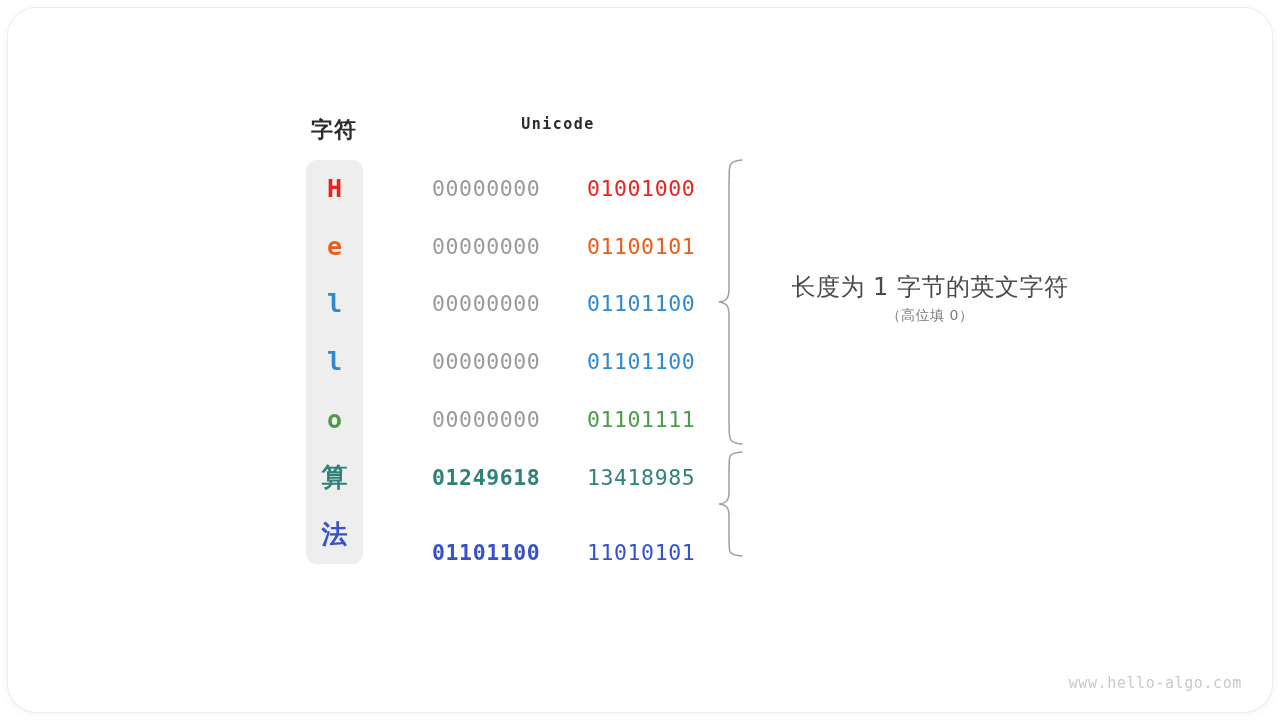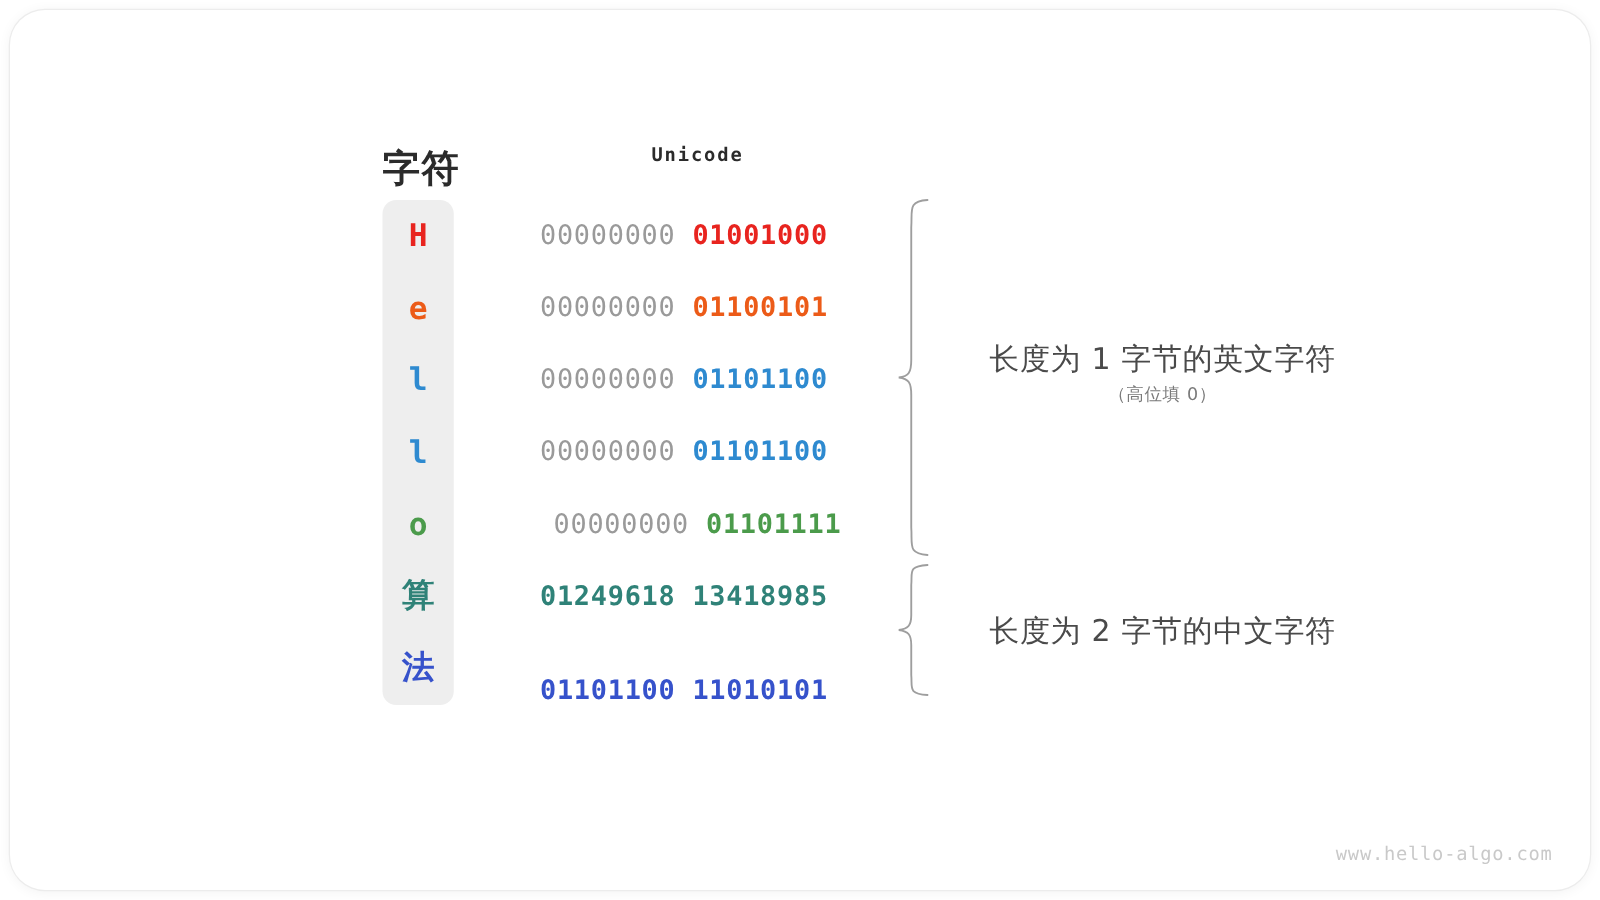--- a/index.html
+++ b/index.html
@@ -38,21 +38,21 @@
     position: absolute;
     font-weight: bold;
     color: #2b2b2b;
     white-space: nowrap;
   }
   .hdr-char {
     left: 306px;
     top: 115px;
     width: 56px;
     text-align: center;
-    font-size: 30px;
+    font-size: 22px;
     letter-spacing: 1px;
   }
   .hdr-unicode {
     left: 432px;
     top: 115px;
     width: 252px;
     text-align: center;
     font-family: "DejaVu Sans Mono", monospace;
     font-size: 15px;
     letter-spacing: 1.5px;
@@ -97,21 +97,22 @@
     white-space: pre;
   }
   .bin-row .hi {
     color: #9a9a9a;
     font-weight: normal;
   }
   .bin-row .hi.strong {
     font-weight: bold;
   }
   .bin-row .lo {
-    font-weight: bold;
+    font-weight: normal;
+    margin-left: 33px;
   }
 
   
   .brace {
     position: absolute;
     pointer-events: none;
   }
 
   
   .annot {
@@ -186,16 +187,15 @@
              L 13 42
              C 13 50, 11 53, 3 54
              C 11 55, 13 58, 13 66
              L 13 90
              C 14 100, 10 105, 26 106" fill="none" stroke="#9e9e9e" stroke-width="1.5" stroke-linecap="round"></path>
   </svg>
 
   <div class="annot annot-main" style="left:760px; top:271px; width:340px;">长度为 1 字节的英文字符</div>
   <div class="annot annot-sub" style="left:760px; top:307px; width:340px;">（高位填 0）</div>
 
-  <div class="annot annot-main" style="left:760px; top:489px; width:340px;">长度为 2 字节的中文字符</div>
 
   <div class="watermark">www.hello-algo.com</div>
 </div>
 
 </body></html>

